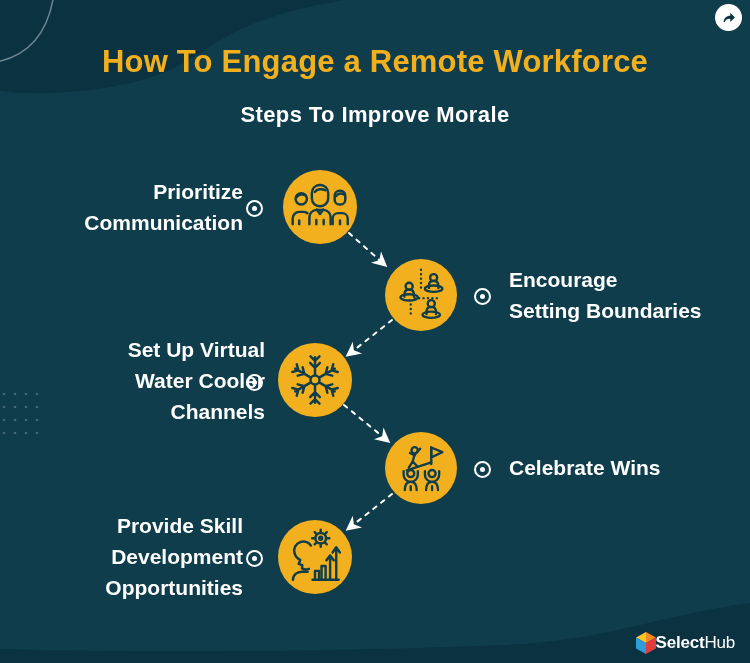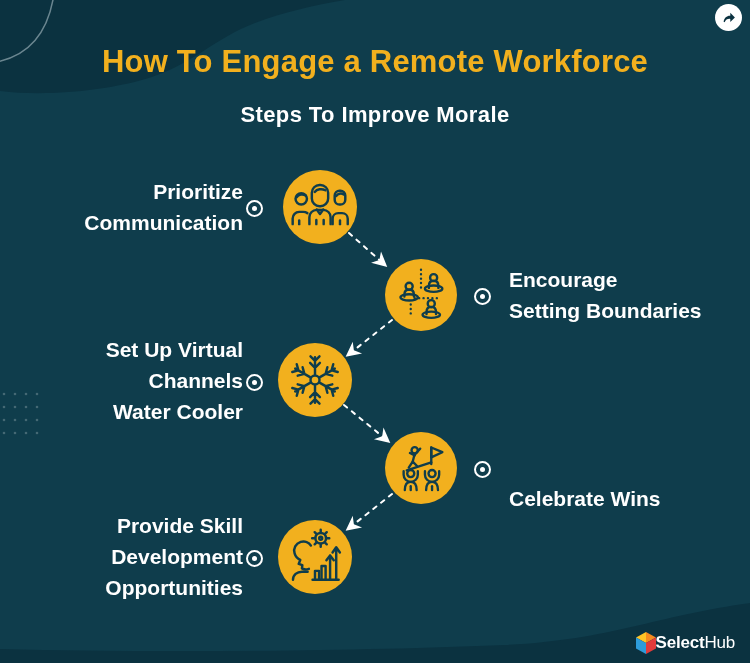--- a/index.html
+++ b/index.html
@@ -33,22 +33,22 @@
     left:0;top:88px;width:750px;text-align:center;
     color:#FFFFFF;font-size:22px;font-weight:700;letter-spacing:.4px;margin-top:14px;
   }
 
   
   .label{color:#FFFFFF;font-size:21px;font-weight:700;line-height:31px;}
   .label .ln{display:block;}
   .label.right-align{text-align:right;}
   .l1{right:507px;top:176px;}
   .l2{left:509px;top:264px;}
-  .l3{right:507px;top:334px;}
-  .l4{left:509px;top:452px;margin-top:31px;}
+  .l3{right:485px;top:334px;}
+  .l4{left:509px;top:452px;}
   .l5{right:507px;top:510px;}
 
   
   .bullet{
     width:13px;height:13px;border:2px solid #FFFFFF;border-radius:50%;
     display:flex;align-items:center;justify-content:center;
   }
   .bullet .dot{width:5px;height:5px;border-radius:50%;background:#FFFFFF;}
   .b1{left:246px;top:200px;} .b2{left:474px;top:288px;}
   .b3{left:246px;top:374px;} .b4{left:474px;top:461px;}
@@ -123,22 +123,22 @@
   <div class="abs label l2">
     <span class="ln">Encourage</span>
     <span class="ln">Setting Boundaries</span>
   </div>
   <div class="abs label right-align l1">
     <span class="ln">Prioritize</span>
     <span class="ln">Communication</span>
   </div>
   <div class="abs label right-align l3">
     <span class="ln">Set Up Virtual</span>
+    <span class="ln">Water Cooler</span>
     <span class="ln">Channels</span>
-    <span class="ln">Water Cooler</span>
   </div>
   <div class="abs label l4">
     <span class="ln">Celebrate Wins</span>
   </div>
   <div class="abs label right-align l5">
     <span class="ln">Provide Skill</span>
     <span class="ln">Development</span>
     <span class="ln">Opportunities</span>
   </div>
 

